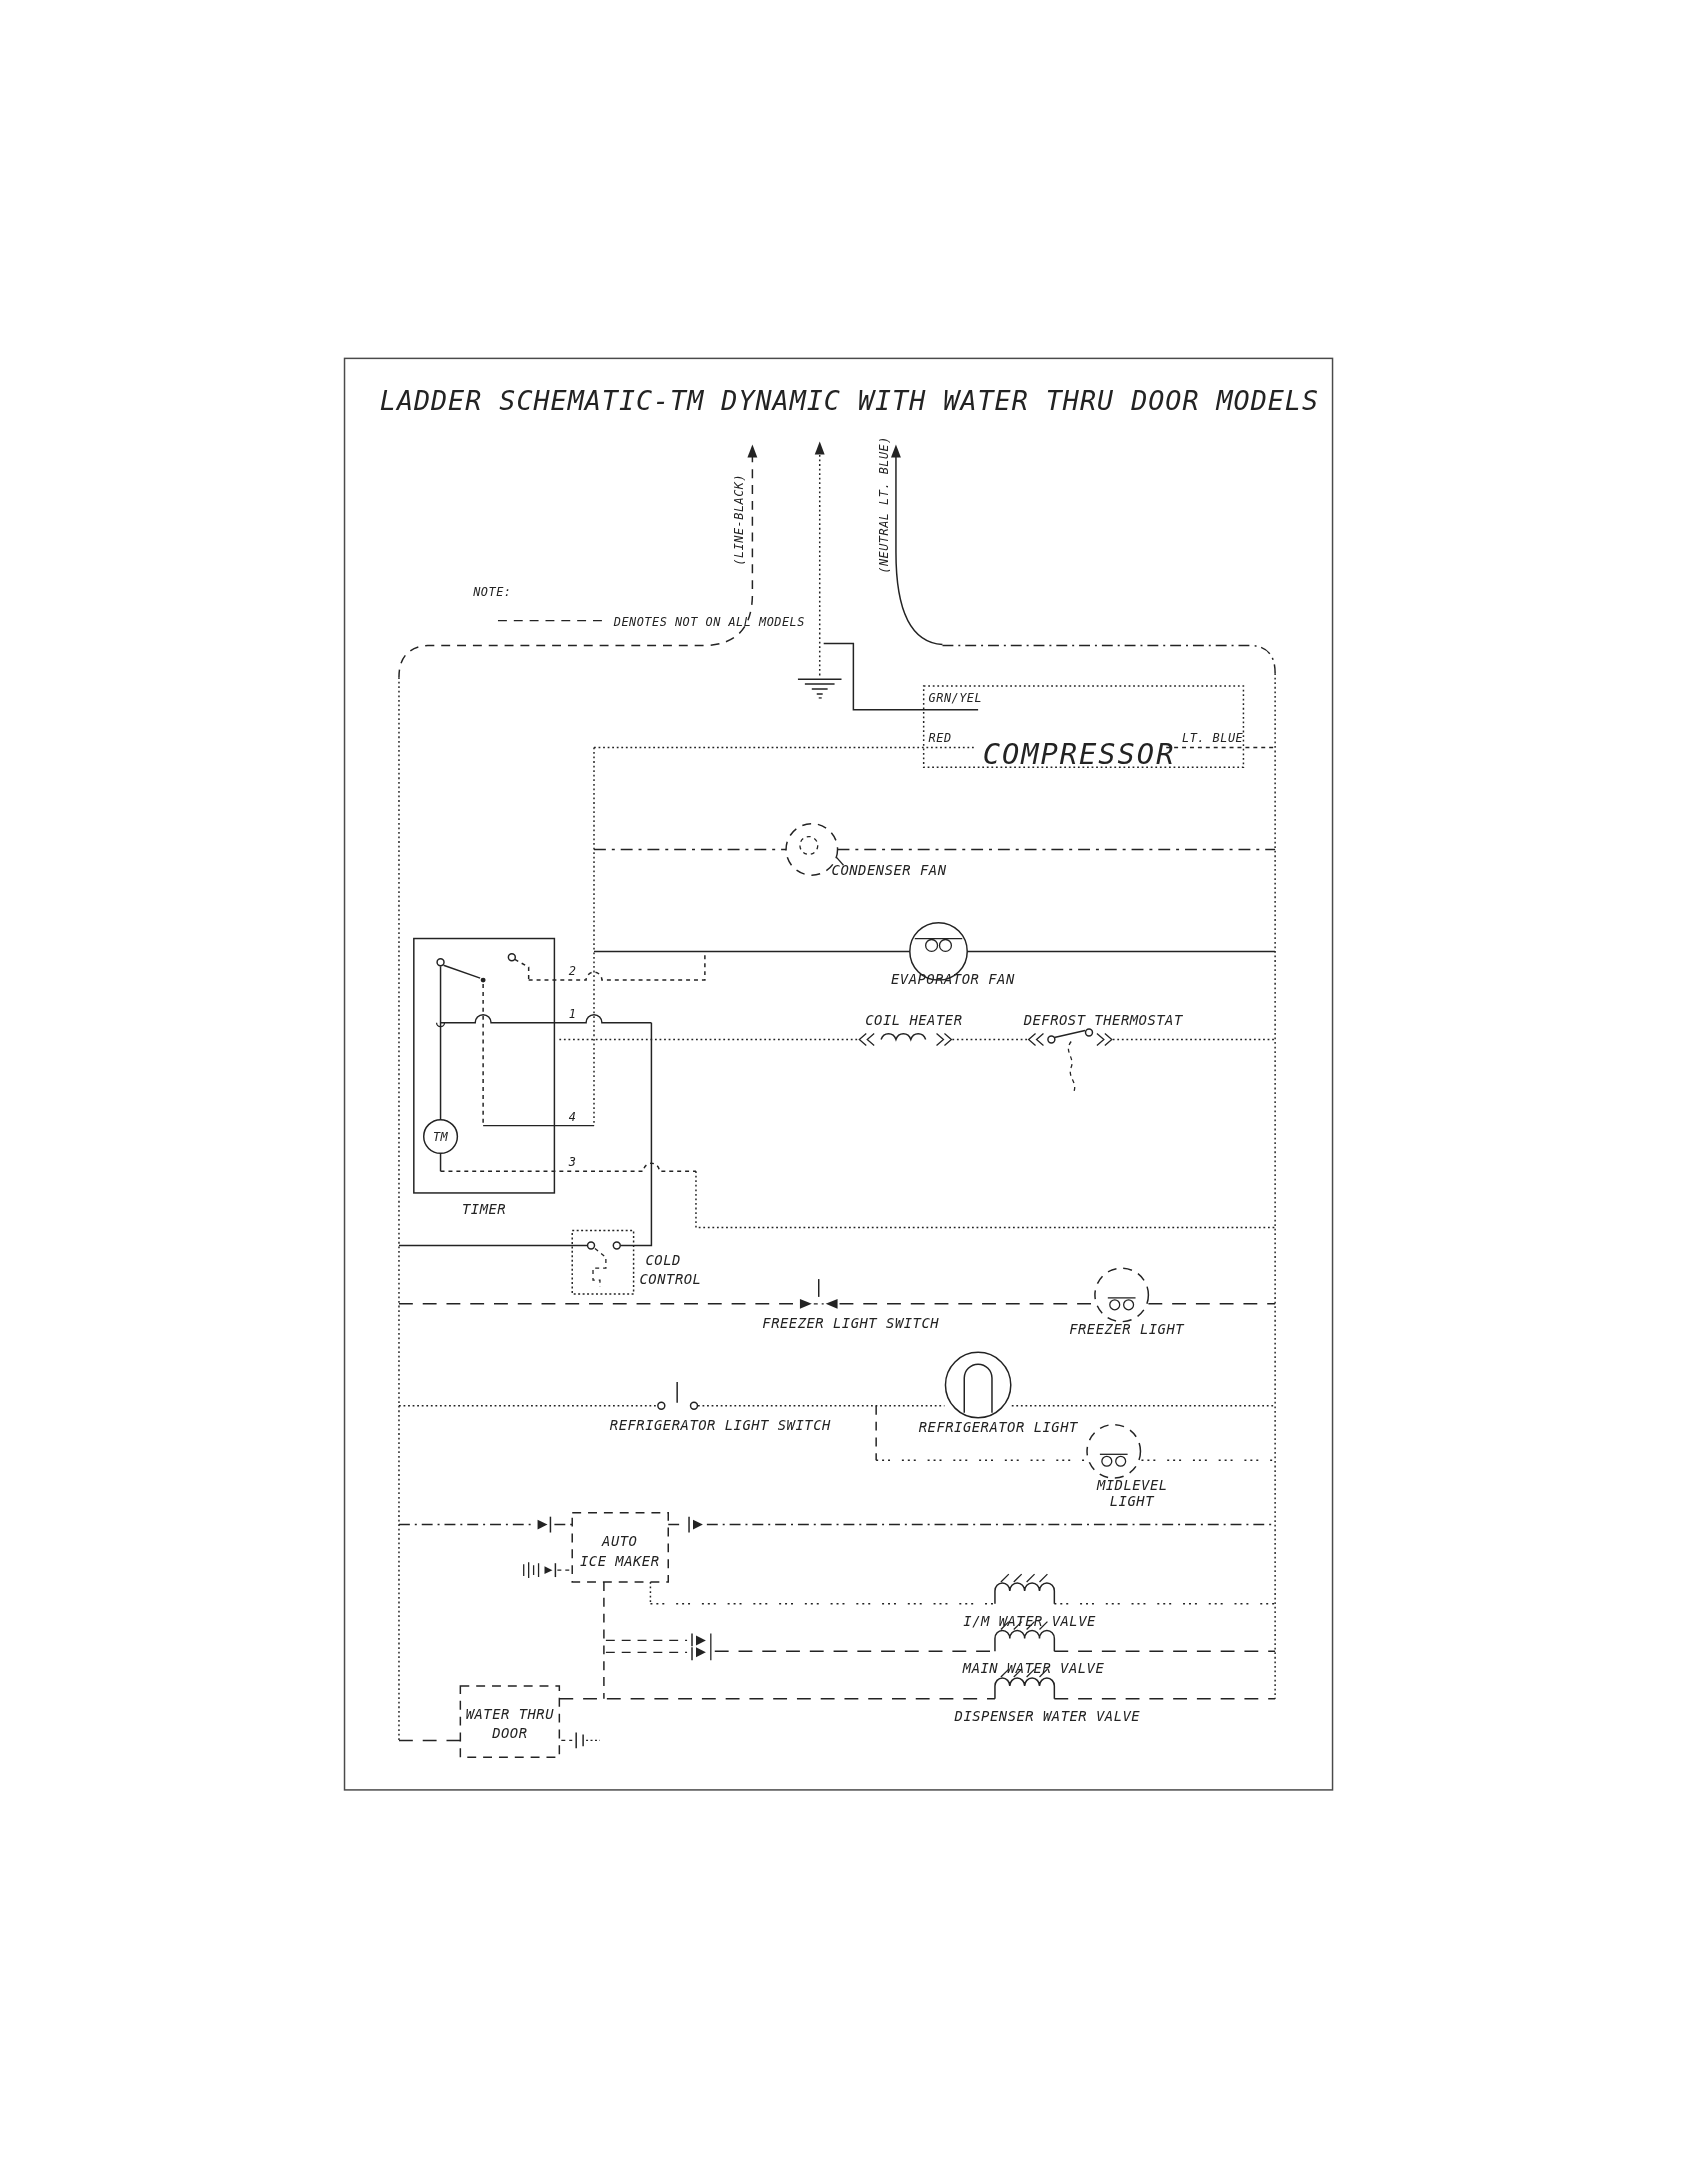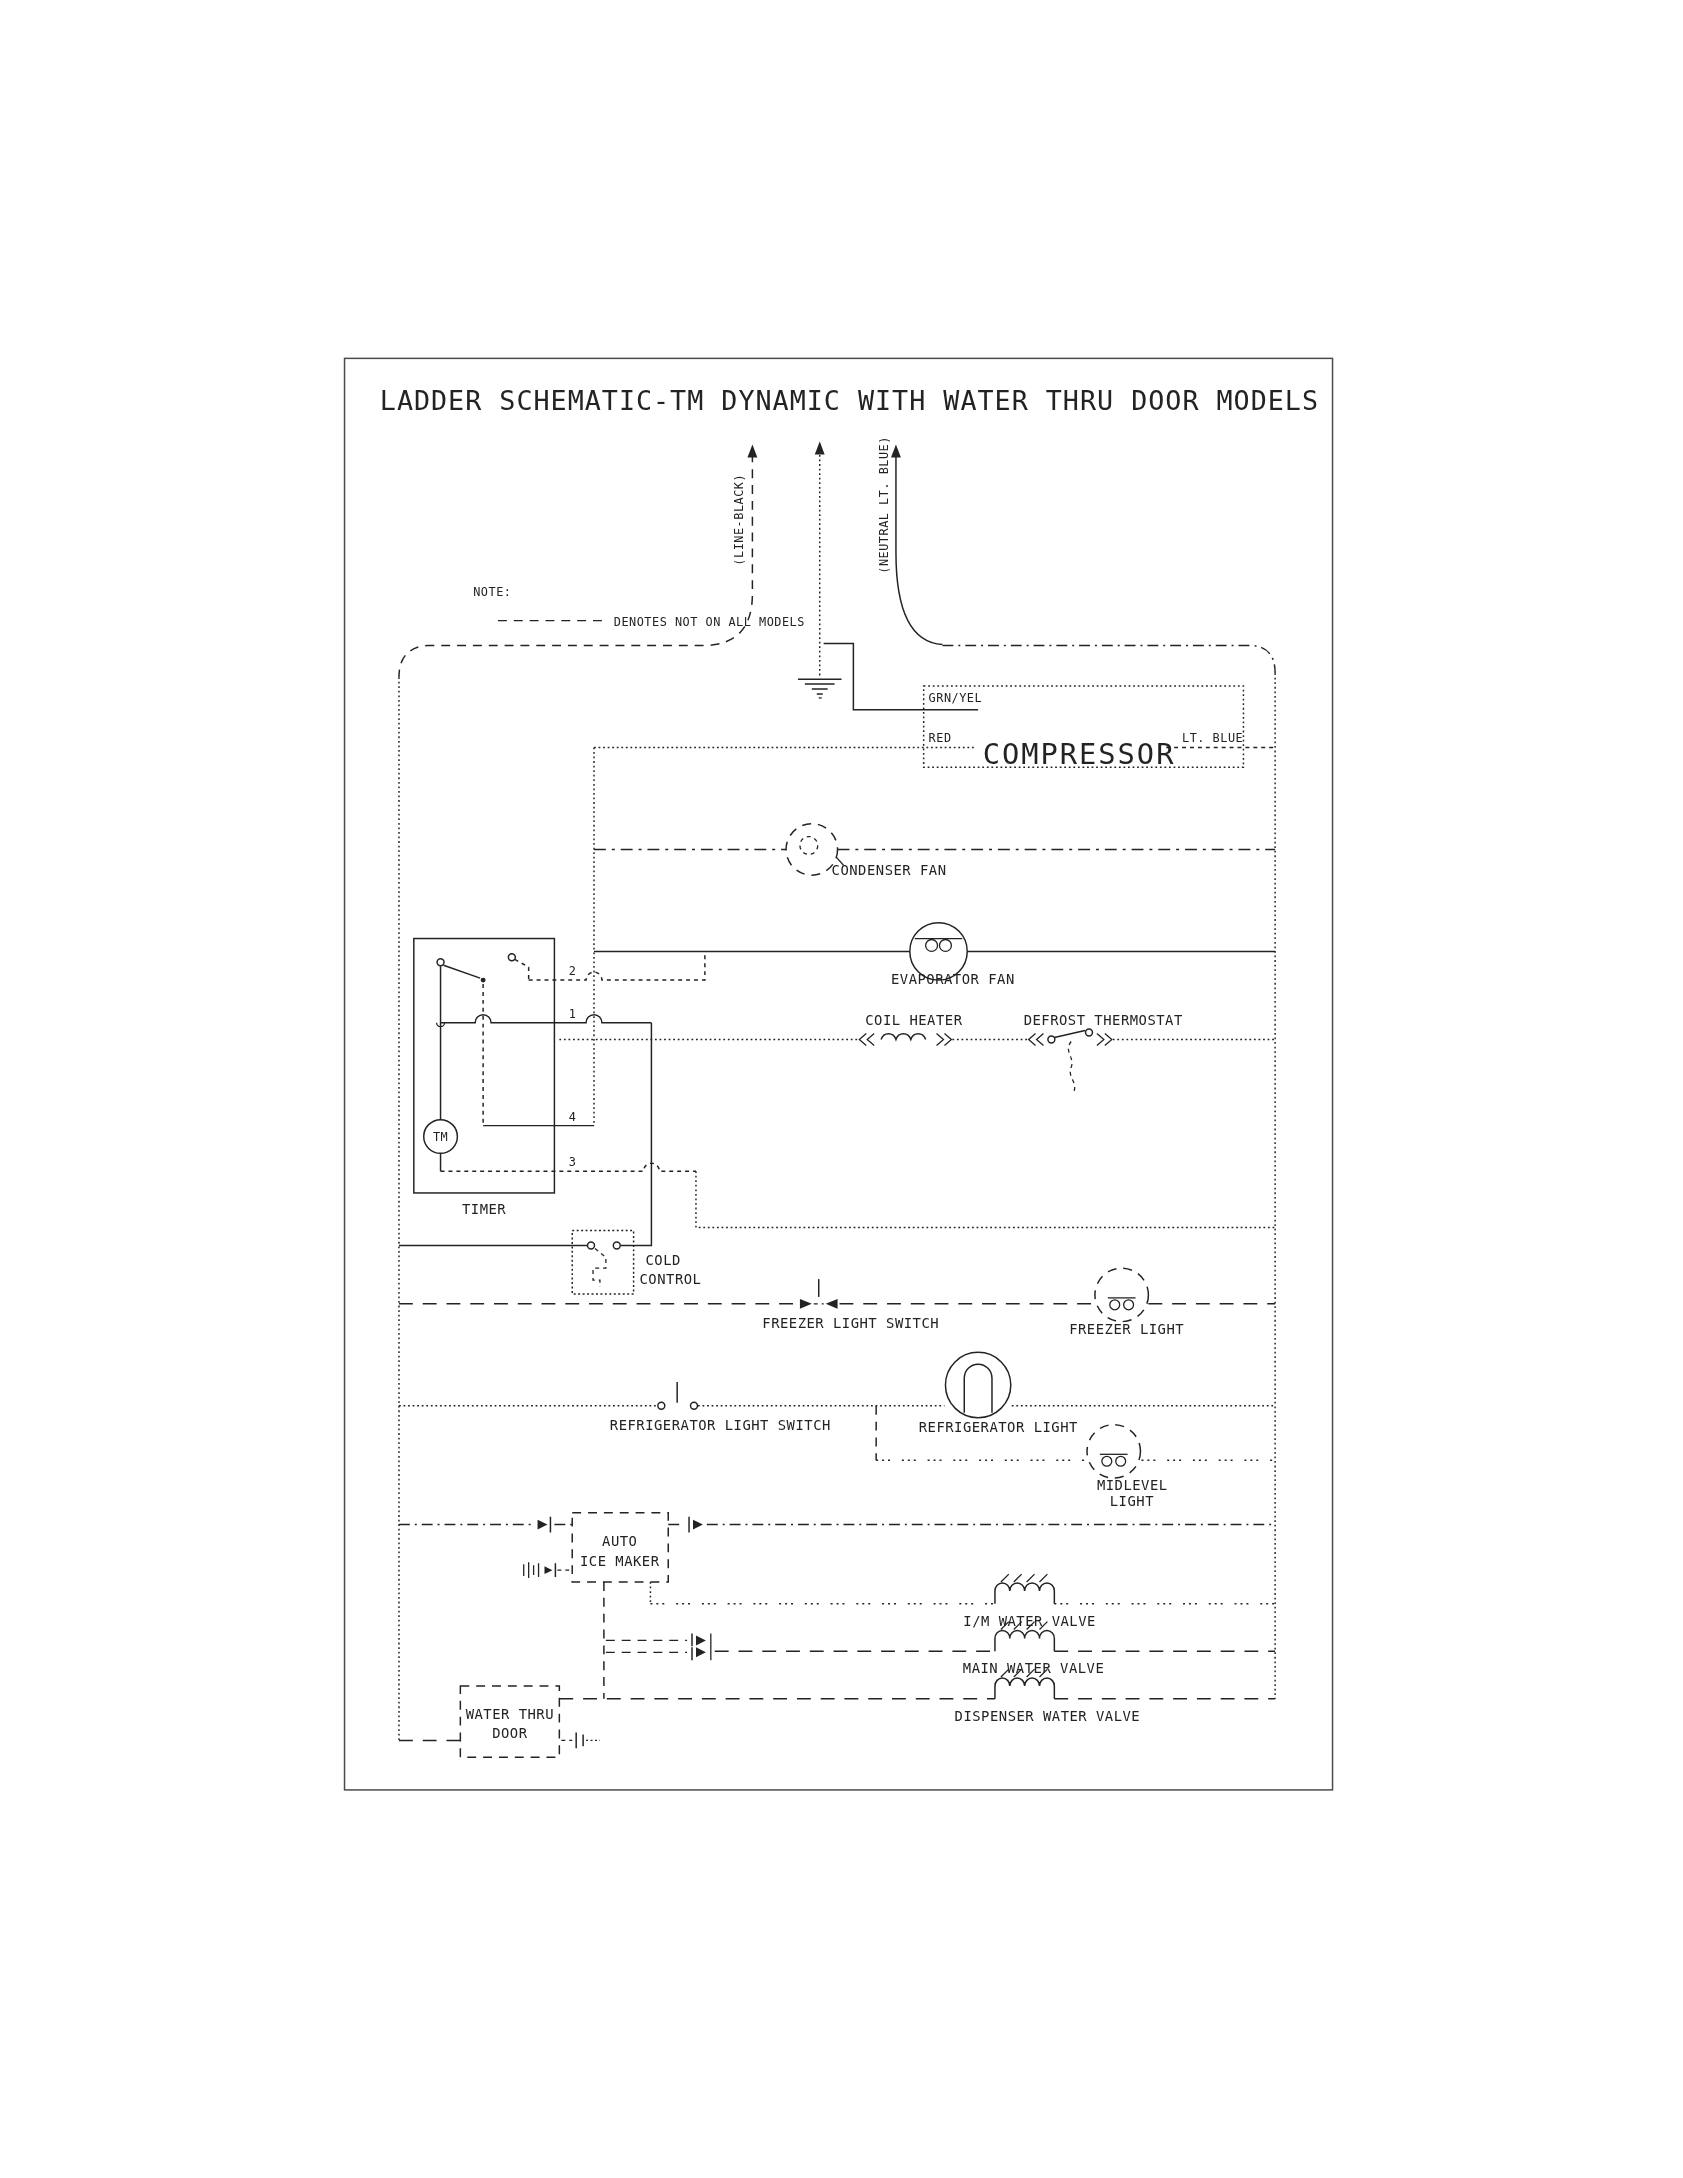--- a/index.html
+++ b/index.html
@@ -1,16 +1,16 @@
 <!DOCTYPE html>
 <html><head>
 <meta charset="utf-8">
 <style>
   html,body{margin:0;padding:0;background:#ffffff;}
-  .canvas{position:relative;width:1683px;height:1922px;background:#ffffff;overflow:hidden;}
+  .canvas{position:relative;width:1683px;height:1922px;background:#ffffff;overflow:hidden;font-style:italic;}
   svg{position:absolute;left:0;top:0;}
   
   .w   {fill:none;stroke:#232323;stroke-width:1.5;}
   .sld {stroke-dasharray:none;}
   .fd  {stroke-dasharray:1.8,2.8;}            
   .dsh {stroke-dasharray:9,7;}                
   .ld  {stroke-dasharray:14,10;}              
   .dd  {stroke-dasharray:11,5,2,5;}           
   .cdd {stroke-dasharray:12,6,3,6;}           
   .dg  {stroke-dasharray:2,4,2,4,2,12;}       

